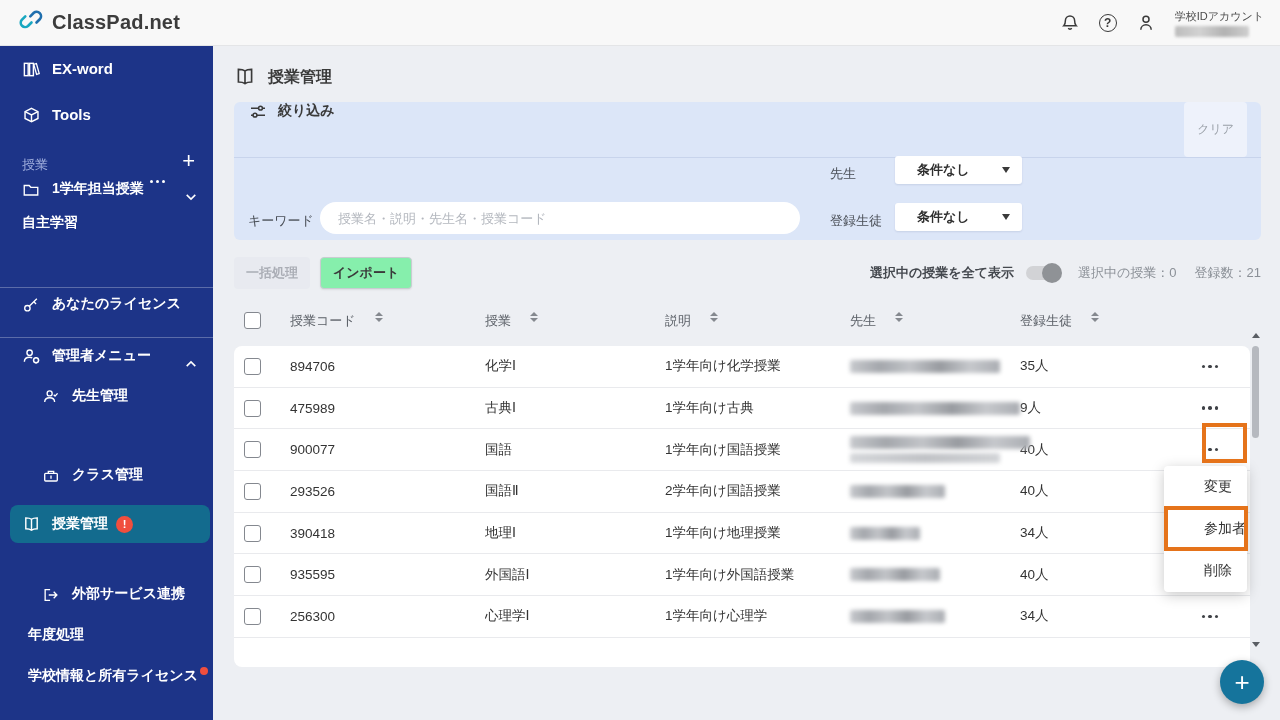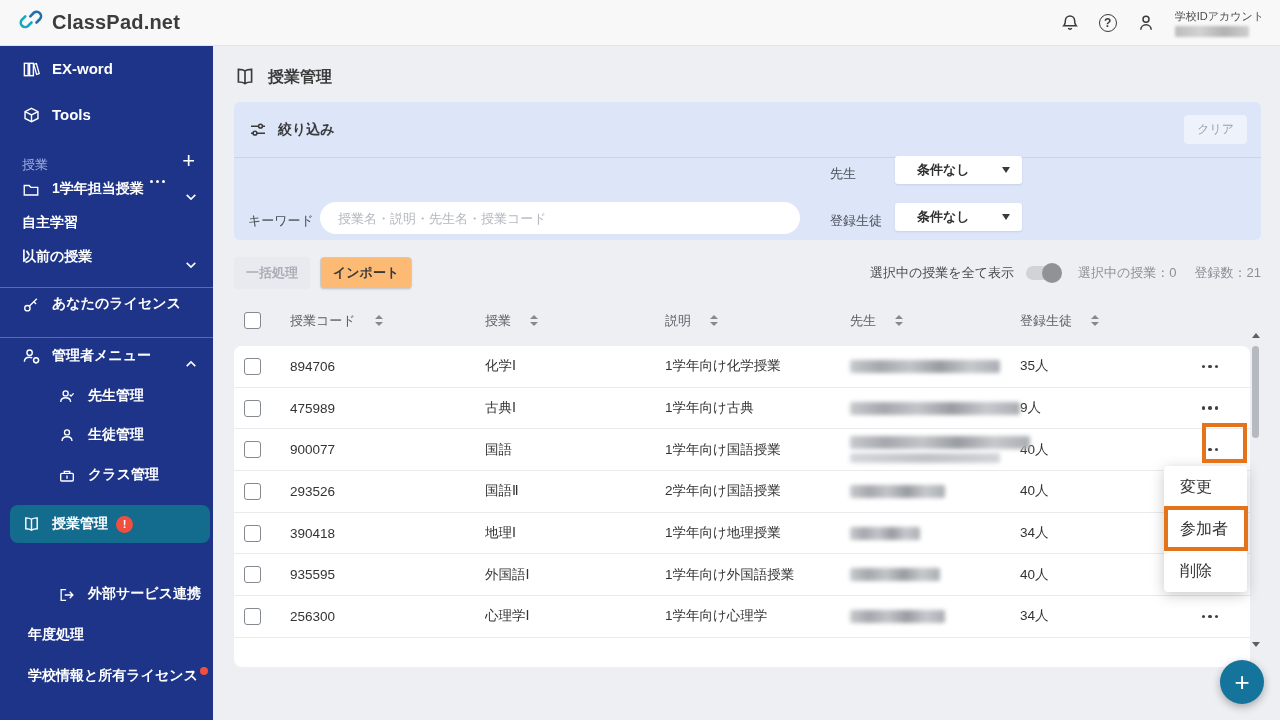--- a/index.html
+++ b/index.html
@@ -18,21 +18,21 @@
   .account { display:flex; flex-direction:column; align-items:flex-start; margin-left:2px; }
   .account-label { font-size:11px; color:#4a4a4a; }
   .account-blur { width:74px; height:11px; margin-top:2px; border-radius:2px;
                   background:linear-gradient(90deg,#bcbcbc,#d2d2d2,#b2b2b2,#cfcfcf); filter:blur(1.5px); }
 
   
   .sidebar { position:absolute; left:0; top:46px; width:213px; height:674px; background:#1d3488; z-index:5; }
   .srow { position:absolute; left:0; right:0; height:34px; display:flex; align-items:flex-start;
           padding-left:22px; color:#fff; font-size:14px; font-weight:700; cursor:pointer; }
   .srow .sicon { width:19px; height:19px; margin-right:11px; flex:0 0 auto; display:flex; align-items:center; }
-  .srow.sub { padding-left:42px;margin-left:16px; }
+  .srow.sub { padding-left:42px; }
   .srow.plain { padding-left:28px; font-weight:600; }
   .section-label { position:absolute; left:22px; color:#a2b0de; font-size:13px; font-weight:400; }
   .side-plus { position:absolute; right:18px; color:#fff; font-size:22px; font-weight:400; line-height:20px; cursor:pointer; }
   .sdivider { position:absolute; left:0; right:0; height:1px; background:rgba(255,255,255,.28); }
   .chev { width:12px; height:12px; stroke:#fff; stroke-width:1.8; fill:none; }
   .chev-right { position:absolute; right:16px; top:50%; transform:translateY(-50%); }
   .kebab-side { position:absolute; left:150px; display:flex; gap:3px; }
   .kebab-side i, .kebab i { width:3px; height:3px; background:#fff; border-radius:50%; display:block; }
   .active-item { position:absolute; left:10px; right:3px; height:38px; background:#136b8e; border-radius:8px;
                  display:flex; align-items:center; padding-left:12px; color:#fff; font-size:14px; font-weight:700; cursor:pointer; }
@@ -42,21 +42,21 @@
   .red-dot { width:8px; height:8px; background:#f04e3e; border-radius:50%; margin-left:2px; margin-bottom:10px; }
 
   
   .main { position:absolute; left:213px; top:46px; width:1067px; height:674px; padding-left:21px; }
   .page-title-row { margin-top:16px; height:30px; display:flex; align-items:center; gap:12px; }
   .page-title { font-size:16px; font-weight:700; color:#3a3a3a; }
   .dk-icon { stroke:#3a3a3a; fill:none; stroke-width:1.5; }
 
   
   .filter-card { position:relative; margin-top:10px; width:1027px; height:138px; background:#dce6f8; border-radius:6px; }
-  .filter-head { position:absolute; top:0; left:0; right:0; height:56px; display:flex; align-items:center;
+  .filter-head { position:absolute; top:0; left:0; right:0; height:56px; display:flex; 
                  padding:0 14px; border-bottom:1px solid #c8d4ec; }
   .filter-title { font-size:14px; font-weight:700; color:#3a3a3a; margin-left:10px; }
   .clear-btn { margin-left:auto; background:#eef2fb; color:#9aa0a8; border:none; border-radius:4px;
                font-size:12px; padding:6px 13px; cursor:pointer; font-family:inherit; }
   .kw-label { position:absolute; left:14px; top:110px; font-size:13px; color:#4a4f57; }
   .kw-input { position:absolute; left:86px; top:100px; width:480px; height:32px; border:none; border-radius:16px;
               background:#fff; padding:0 18px; font-size:13px; color:#333; font-family:inherit; }
   .kw-input::placeholder { color:#b3b7be; }
   .f-label-teacher { position:absolute; left:596px; top:63px; font-size:13px; color:#4a4f57; }
   .f-label-students { position:absolute; left:596px; top:110px; font-size:13px; color:#4a4f57; }
@@ -64,33 +64,33 @@
               display:flex; align-items:center; padding-left:22px; font-size:13px; font-weight:700; color:#2f2f2f;
               cursor:pointer; box-shadow:0 1px 2px rgba(40,60,110,.12); }
   .f-select .caret { position:absolute; right:12px; width:0; height:0;
                      border-left:4.5px solid transparent; border-right:4.5px solid transparent; border-top:6px solid #3a3a3a; }
   .sel-teacher { top:54px; } .sel-students { top:101px; }
 
   
   .toolbar { margin-top:18px; height:30px; width:1027px; display:flex; align-items:center; }
   .bulk-btn { background:#e8eaf0; color:#abaeb6; border:none; border-radius:4px; font-size:13px; font-weight:700;
               padding:7px 12px; font-family:inherit; }
-  .import-btn { background:#fdba74; color:#3a3a3a; border:1px solid #c9ccd1; border-radius:4px; font-size:13px; font-weight:700;
+  .import-btn { background:#86efac; color:#3a3a3a; border:1px solid #c9ccd1; border-radius:4px; font-size:13px; font-weight:700;
                 padding:6px 12px; margin-left:10px; cursor:pointer; font-family:inherit; box-shadow:0 1px 2px rgba(0,0,0,.08); }
   .toolbar-right { margin-left:auto; display:flex; align-items:center; gap:18px; }
-  .toggle-label { font-size:13px; font-weight:400; color:#45494f; }
+  .toggle-label { font-size:13px; font-weight:700; color:#45494f; }
   .toggle { position:relative; width:34px; height:14px; background:#d2d3d6; border-radius:7px; cursor:pointer; margin-left:-6px; }
   .toggle .knob { position:absolute; right:-2px; top:-3px; width:20px; height:20px; background:#8f9296; border-radius:50%; }
   .muted { font-size:13px; color:#8b9097; }
 
   
   .tgrid { display:grid; grid-template-columns:46px 195px 180px 185px 170px 1fr 64px; align-items:center;
            padding-left:10px; padding-right:8px; }
   .thead { margin-top:20px; height:32px; width:1016px; color:#5a5f66; font-size:13px; }
-  .th { display:flex; align-items:center; gap:19px; }
+  .th { display:flex; align-items:flex-start; gap:19px; }
   .sort { display:inline-flex; flex-direction:column; gap:2.5px; }
   .sort i { width:0; height:0; border-left:4px solid transparent; border-right:4px solid transparent; display:block; }
   .sort .up { border-bottom:4.5px solid #85898f; }
   .sort .dn { border-top:4.5px solid #85898f; }
   .cb { width:17px; height:17px; border:1.6px solid #84888f; border-radius:3px; background:#fff; cursor:pointer; }
   .tcard { position:relative; margin-top:6px; width:1016px; height:321px; background:#fff; border-radius:8px; overflow:hidden; }
   .trow { height:41.7px; border-bottom:1px solid #e9eaed; font-size:13.5px; color:#333; }
   .cell { overflow:hidden; white-space:nowrap; }
   .kebab { display:flex; gap:3px; justify-content:center; cursor:pointer; }
   .kebab i { background:#3f4247; width:3.5px; height:3.5px; }
@@ -105,21 +105,21 @@
   
   .sb-thumb { position:absolute; left:1252px; top:346px; width:7px; height:92px; background:#b6b9bf; border-radius:4px; z-index:12; cursor:pointer; }
   .sb-up, .sb-dn { position:absolute; left:1252px; width:0; height:0; z-index:12; cursor:pointer;
                    border-left:4px solid transparent; border-right:4px solid transparent; }
   .sb-up { top:333px; border-bottom:5px solid #5a5e64; }
   .sb-dn { top:642px; border-top:5px solid #5a5e64; }
 
   
   .ctx-menu { position:absolute; left:1164px; top:466px; width:83px; background:#fff; border-radius:4px;
               box-shadow:0 3px 14px rgba(0,0,0,.22); z-index:20; }
-  .ctx-item { height:42px; display:flex; align-items:center; padding-left:16px; font-size:16px; color:#333; cursor:pointer; }
+  .ctx-item { height:42px; display:flex; align-items:center; padding-left:16px; font-size:14px; color:#333; cursor:pointer;margin-left:24px; }
   .obox { position:absolute; border:4px solid #e5731a; z-index:30; pointer-events:none; }
   .obox1 { left:1202px; top:423px; width:45px; height:40px; }
   .obox2 { left:1164px; top:506px; width:84px; height:45px; }
 
   
   .fab { position:absolute; left:1220px; top:660px; width:44px; height:44px; border-radius:50%; background:#15749c;
          border:none; color:#fff; font-size:26px; font-weight:400; line-height:40px; cursor:pointer;
          box-shadow:0 3px 8px rgba(0,0,0,.3); z-index:15; font-family:inherit; }
   .wh { stroke:#fff; fill:none; stroke-width:1.5; }
 </style>
@@ -203,26 +203,20 @@
         </span>
       <svg class="chev chev-right" viewBox="0 0 14 13">
           <polyline points="2,4 7,9 12,4"></polyline>
         </svg>
     </div>
 
     <div class="srow" style="top:168px">
       <span>自主学習</span>
     </div>
 
-    <div class="srow" style="top:202px">
-      <span>以前の授業</span>
-      <svg class="chev chev-right" viewBox="0 0 14 13">
-          <polyline points="2,4 7,9 12,4"></polyline>
-        </svg>
-    </div>
 
     <div class="sdivider" style="top:241px"></div>
 
     <div class="srow" style="top:249px">
       <span class="sicon">
         <svg viewBox="0 0 20 20" class="wh" width="18" height="18">
           <circle cx="6" cy="13.5" r="3"></circle>
             <path d="M8.3 11.2L16.5 3M13 6.2l2.6 2.6"></path>
         </svg>
       </span>
@@ -250,29 +244,20 @@
       <span class="sicon">
         <svg viewBox="0 0 20 20" class="wh" width="18" height="18">
           <circle cx="8.5" cy="6" r="2.8"></circle>
             <path d="M3 15.5c0-3 2.4-4.7 5.5-4.7s5.5 1.7 5.5 4.7"></path>
             <path d="M13 7.5l1.5 1.5 2.8-3"></path>
         </svg>
       </span>
       <span>先生管理</span>
     </div>
 
-    <div class="srow sub" style="top:380px">
-      <span class="sicon">
-        <svg viewBox="0 0 20 20" class="wh" width="18" height="18">
-          <circle cx="10" cy="6" r="2.8"></circle>
-            <path d="M4.5 15.5c0-3 2.4-4.7 5.5-4.7s5.5 1.7 5.5 4.7"></path>
-        </svg>
-      </span>
-      <span>生徒管理</span>
-    </div>
 
     <div class="srow sub" style="top:420px">
       <span class="sicon">
         <svg viewBox="0 0 20 20" class="wh" width="18" height="18">
           <rect x="3" y="7" width="14" height="8.5" rx="1"></rect>
             <path d="M7 7V4.8h6V7M10 9.5v3.5"></path>
         </svg>
       </span>
       <span>クラス管理</span>
     </div>

